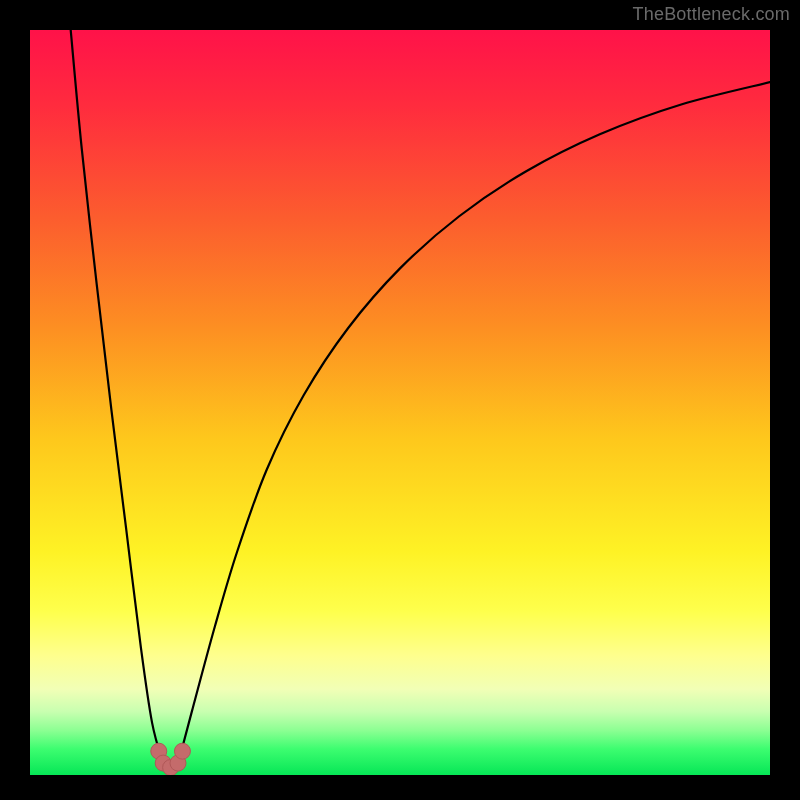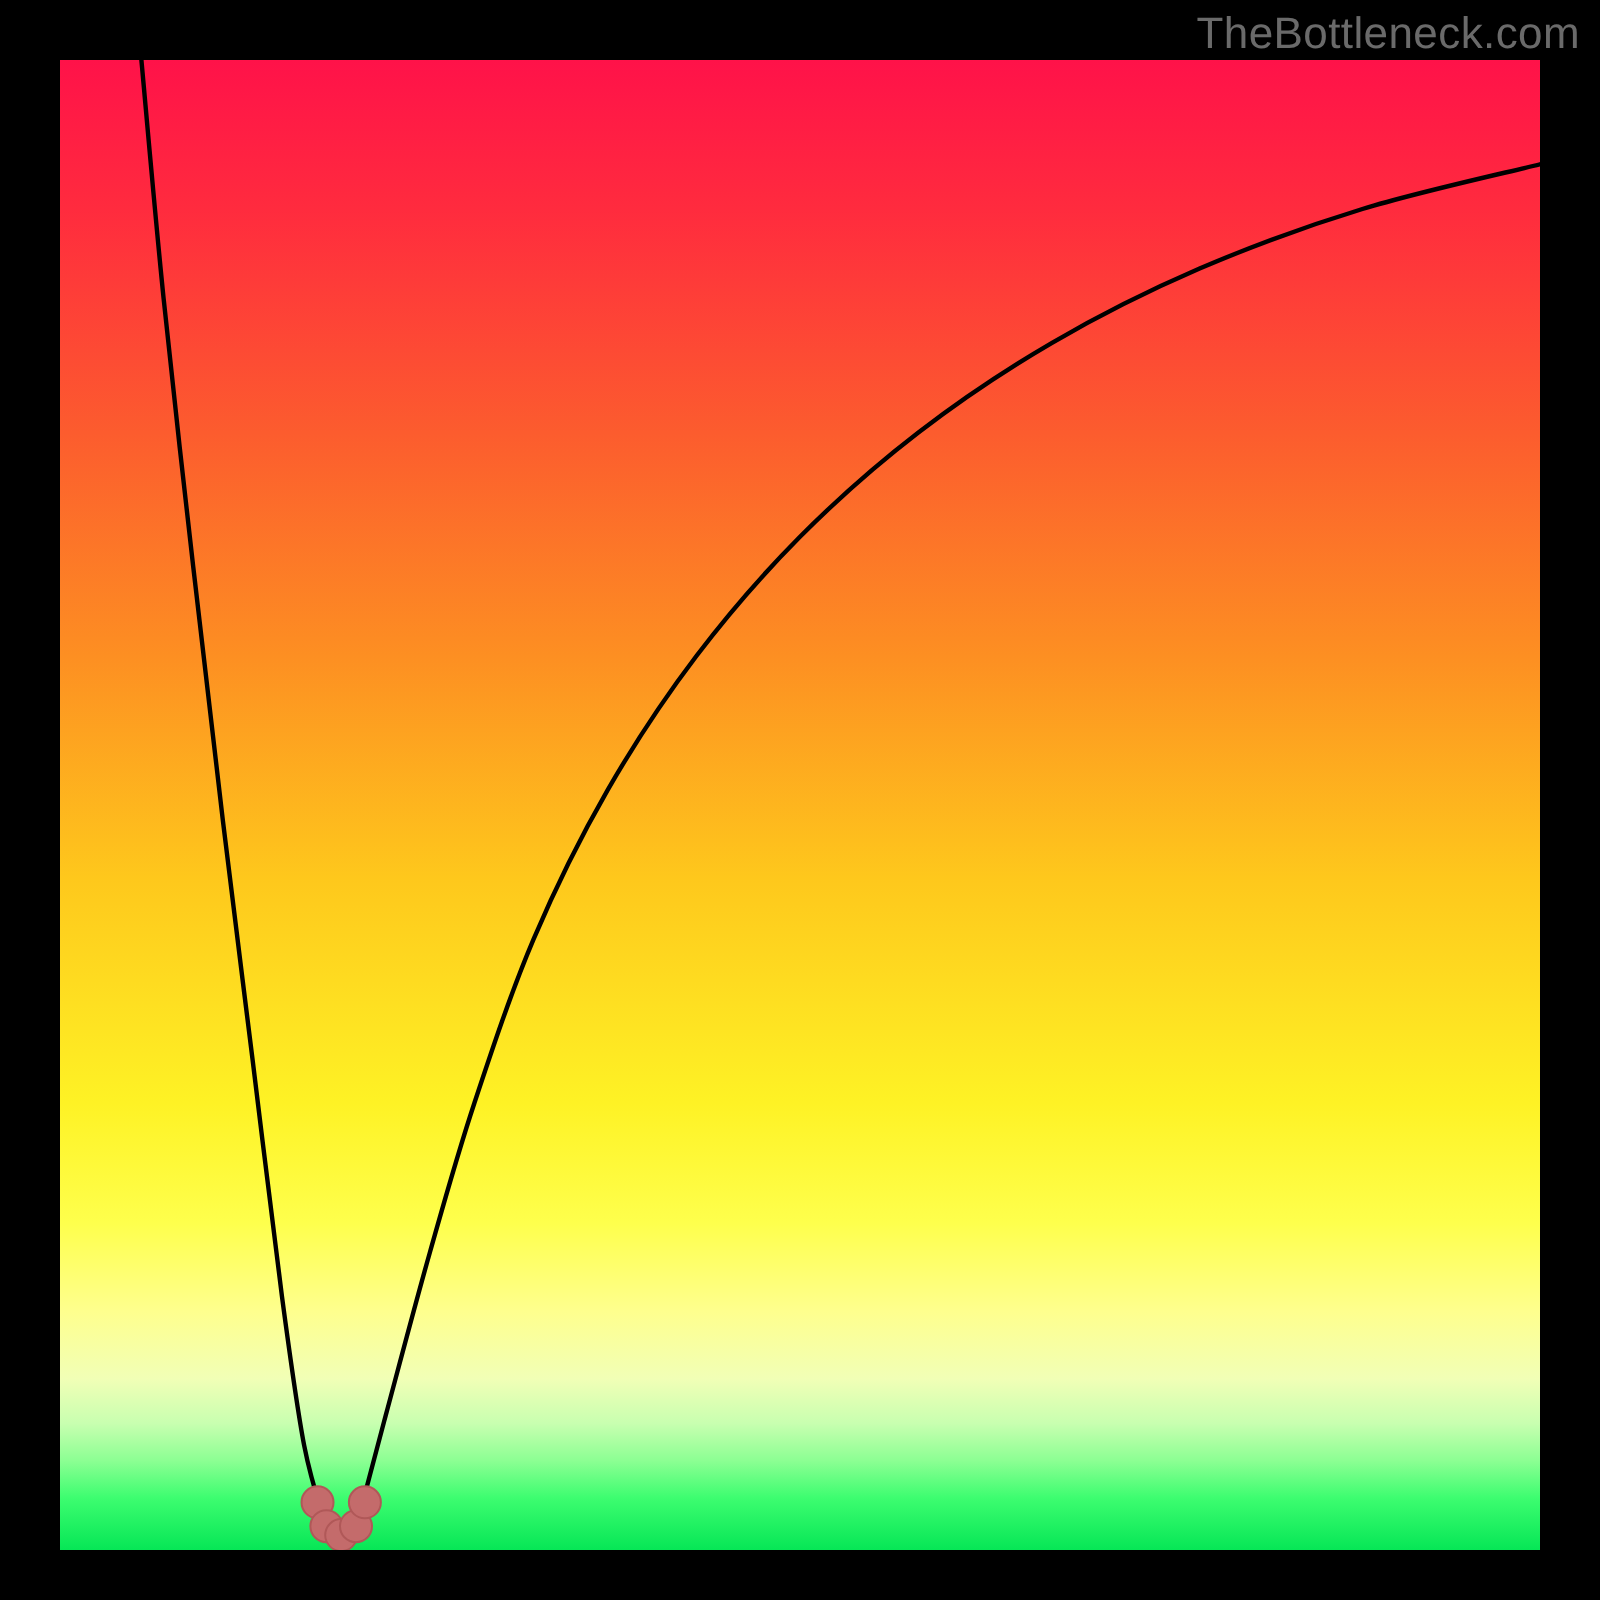--- a/index.html
+++ b/index.html
@@ -23,21 +23,21 @@
     top: 30px;
     width: 740px;
     height: 745px;
     overflow: hidden;
   }
   .attribution {
     position: absolute;
     top: 4px;
     right: 10px;
     font-family: Arial, Helvetica, sans-serif;
-    font-size: 22px;
+    font-size: 18px;
     color: #6a6a6a;
     letter-spacing: 0.2px;
   }
   svg {
     display: block;
   }
 </style>
 </head>
 <body>
 

